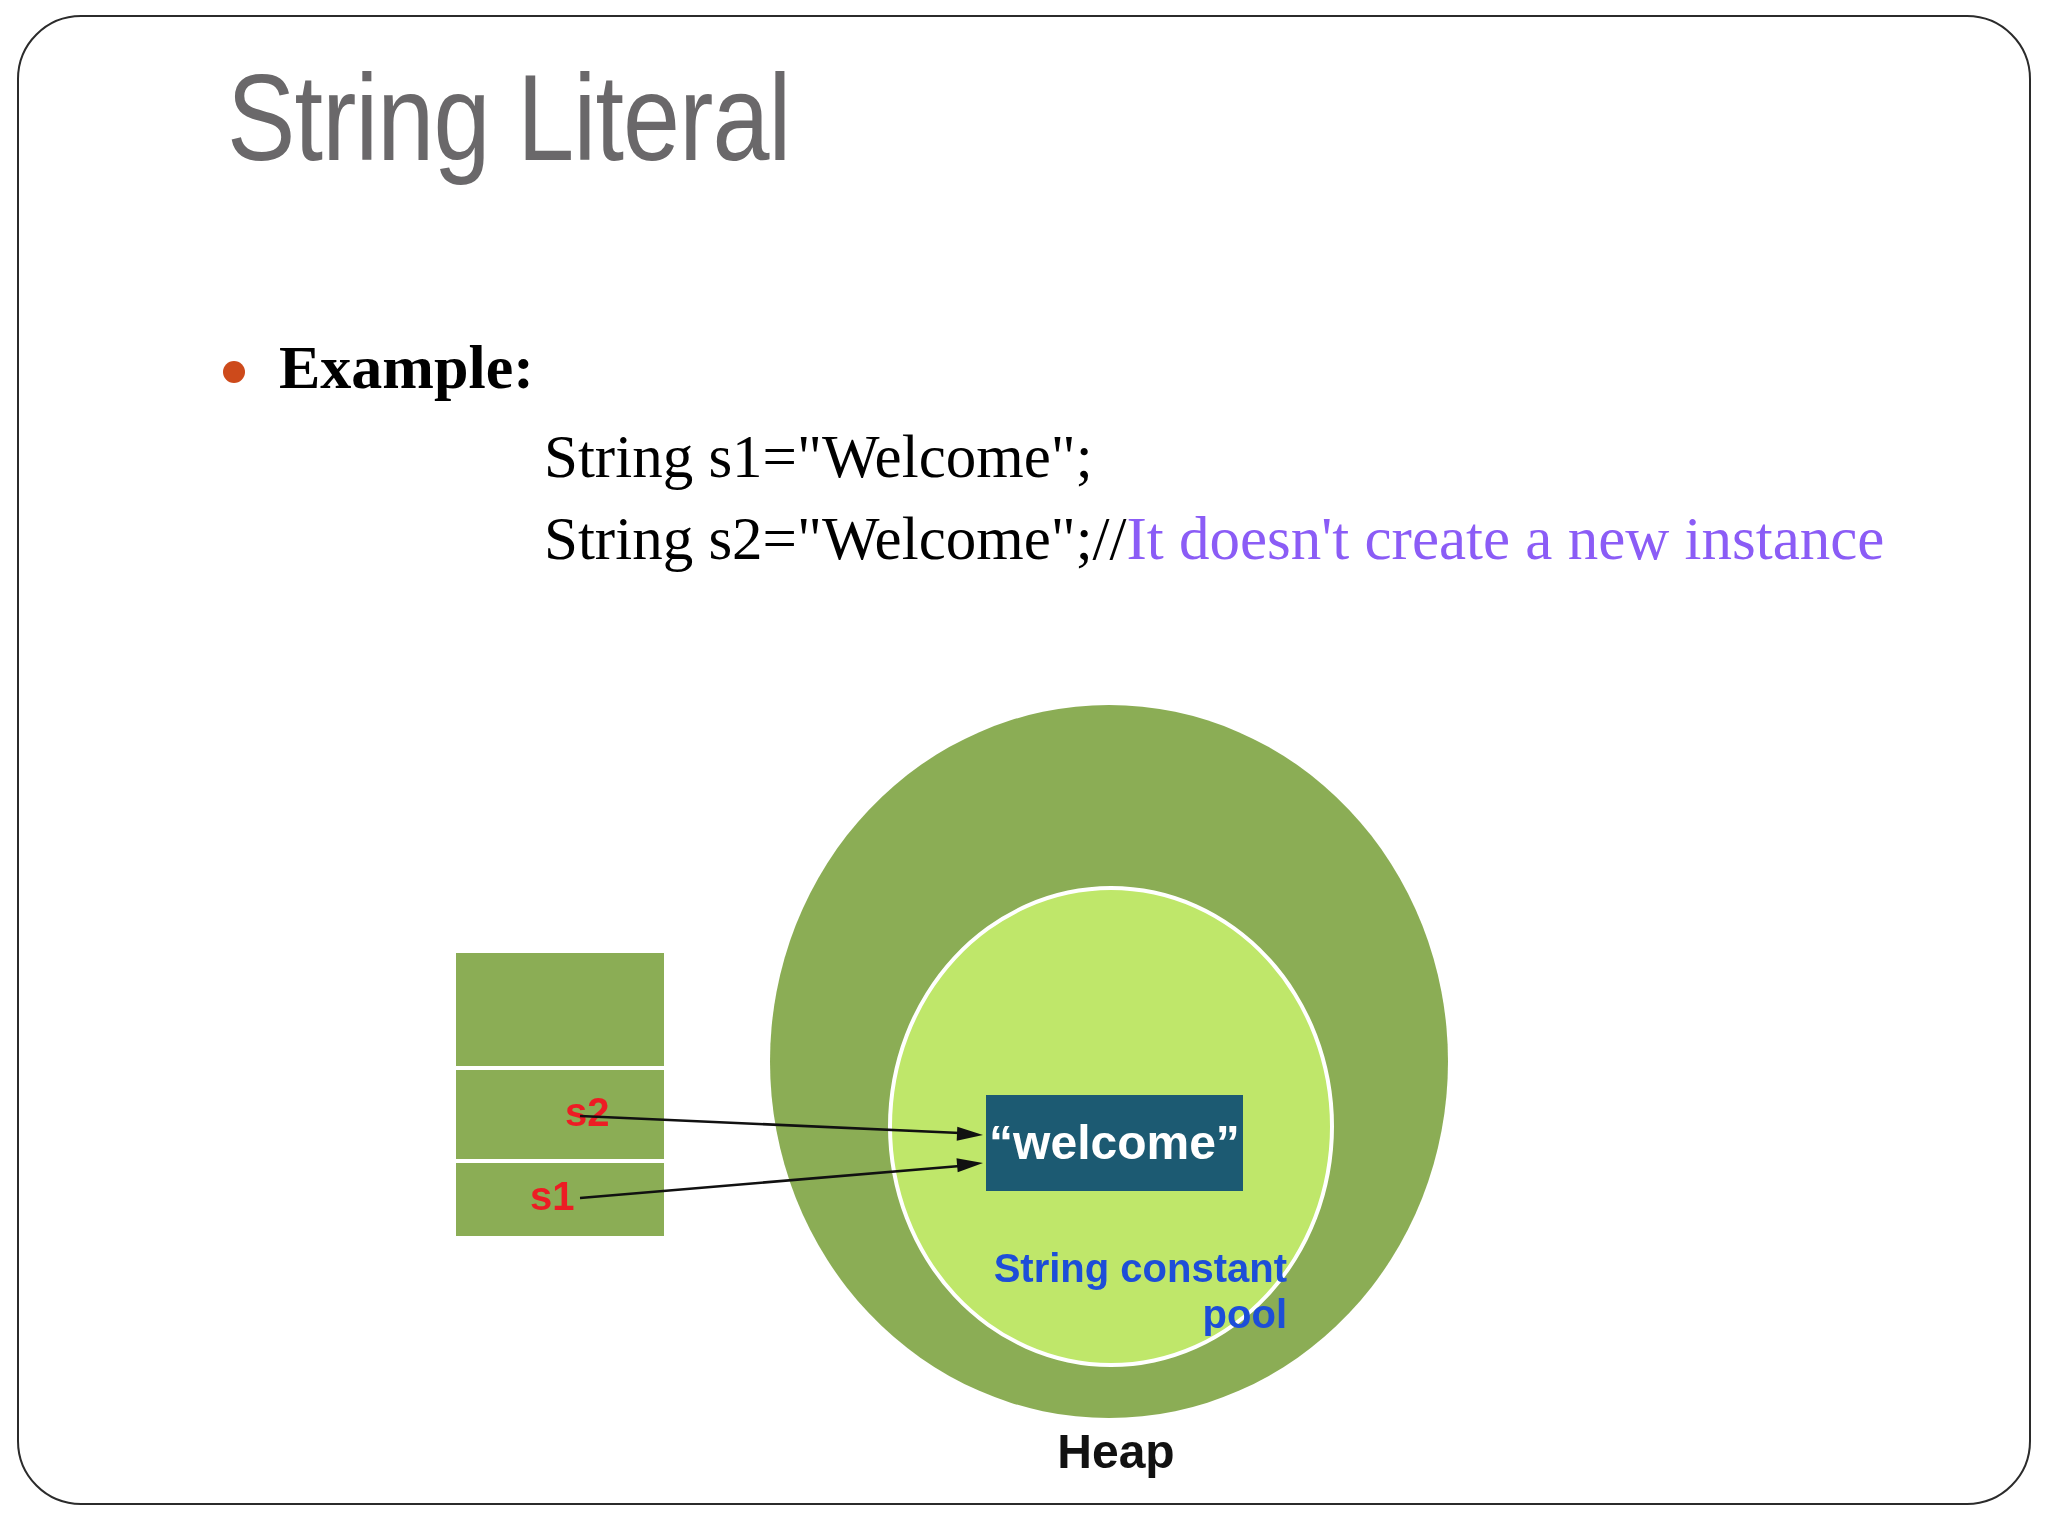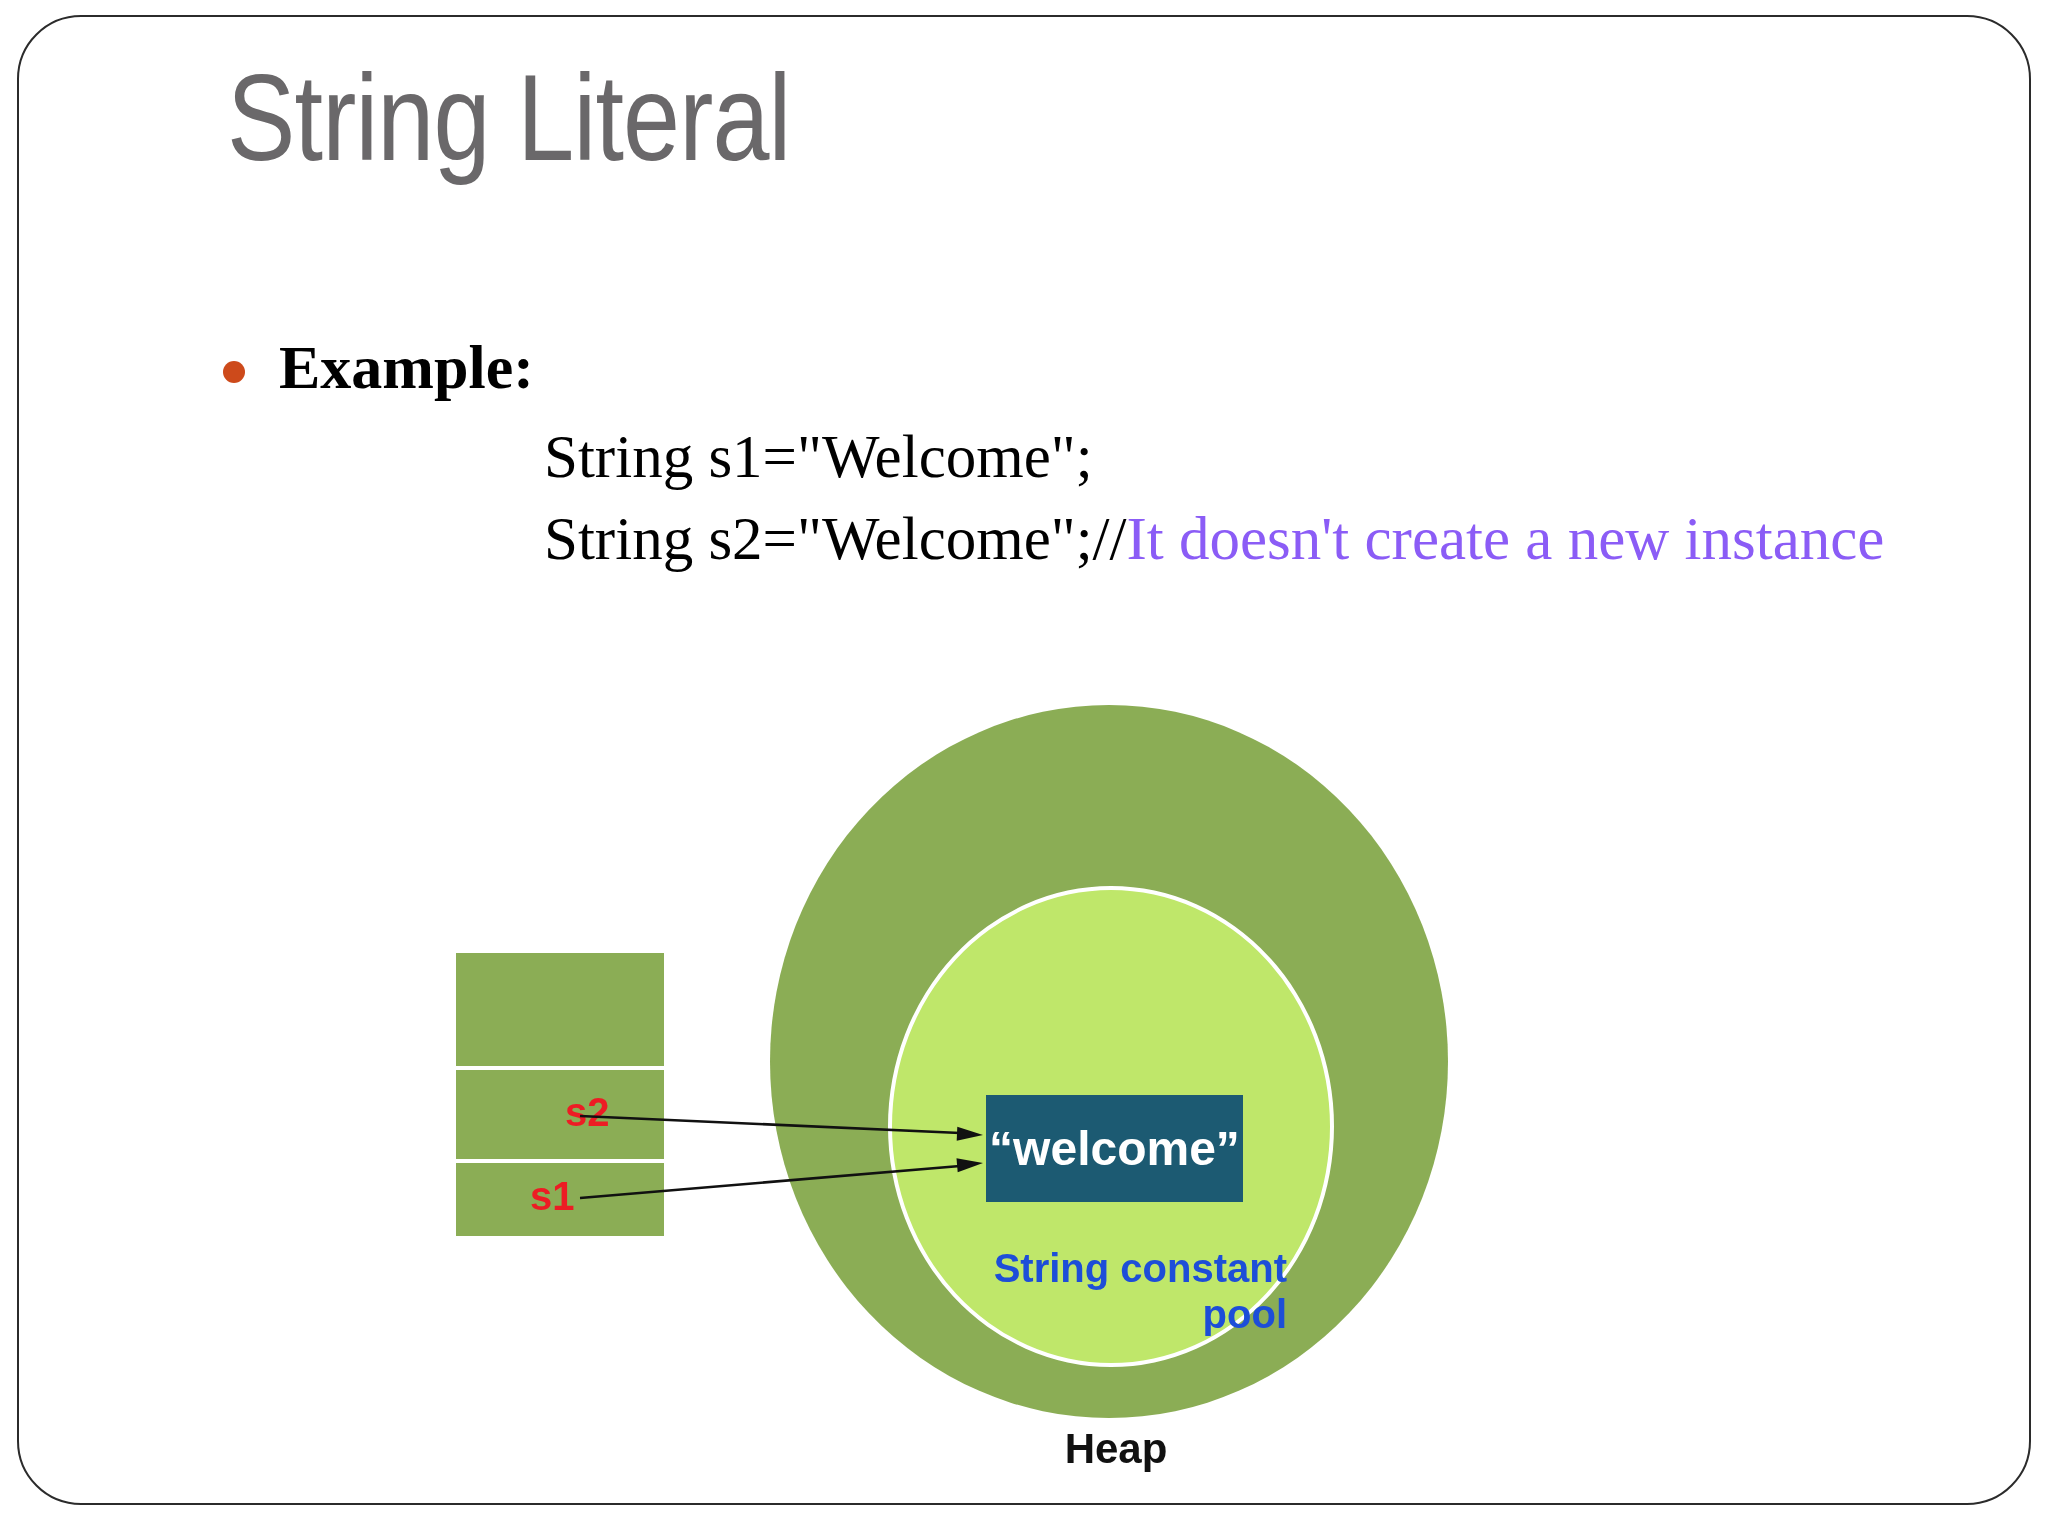--- a/index.html
+++ b/index.html
@@ -58,33 +58,33 @@
   .stack-cell.c2{height:89px;}
   .stack-cell.c3{height:73px;}
   .stack-label{
     font-weight:bold;font-size:40px;line-height:1;color:#ed1c24;
     white-space:nowrap;
   }
   .stack-label.s2{left:528px;top:1092px;margin-left:37px;}
   .stack-label.s1{left:530px;top:1176px;}
 
   .welcome-box{
-    left:986px;top:1095px;width:257px;height:107px;background:#1c5a72;
+    left:986px;top:1095px;width:257px;height:96px;background:#1c5a72;
     display:flex;align-items:center;justify-content:center;
   }
   .welcome-text{
     color:#ffffff;font-weight:bold;font-size:48px;line-height:1;white-space:nowrap;
   }
   .pool-label{
     left:935px;top:1245px;width:352px;text-align:right;
     font-weight:bold;font-size:40px;line-height:1.15;color:#1d4ed8;
   }
   .heap-label{
     left:966px;top:1428px;width:300px;text-align:center;
-    font-weight:bold;font-size:42px;line-height:1;color:#111111;
+    font-weight:bold;font-size:48px;line-height:1;color:#111111;
   }
   .arrows-svg{left:0;top:0;width:2048px;height:1536px;pointer-events:none;}
 </style>
 </head>
 <body>
 
 <div class="abs slide-border"></div>
 
 <div class="abs slide-title">String Literal</div>
 

